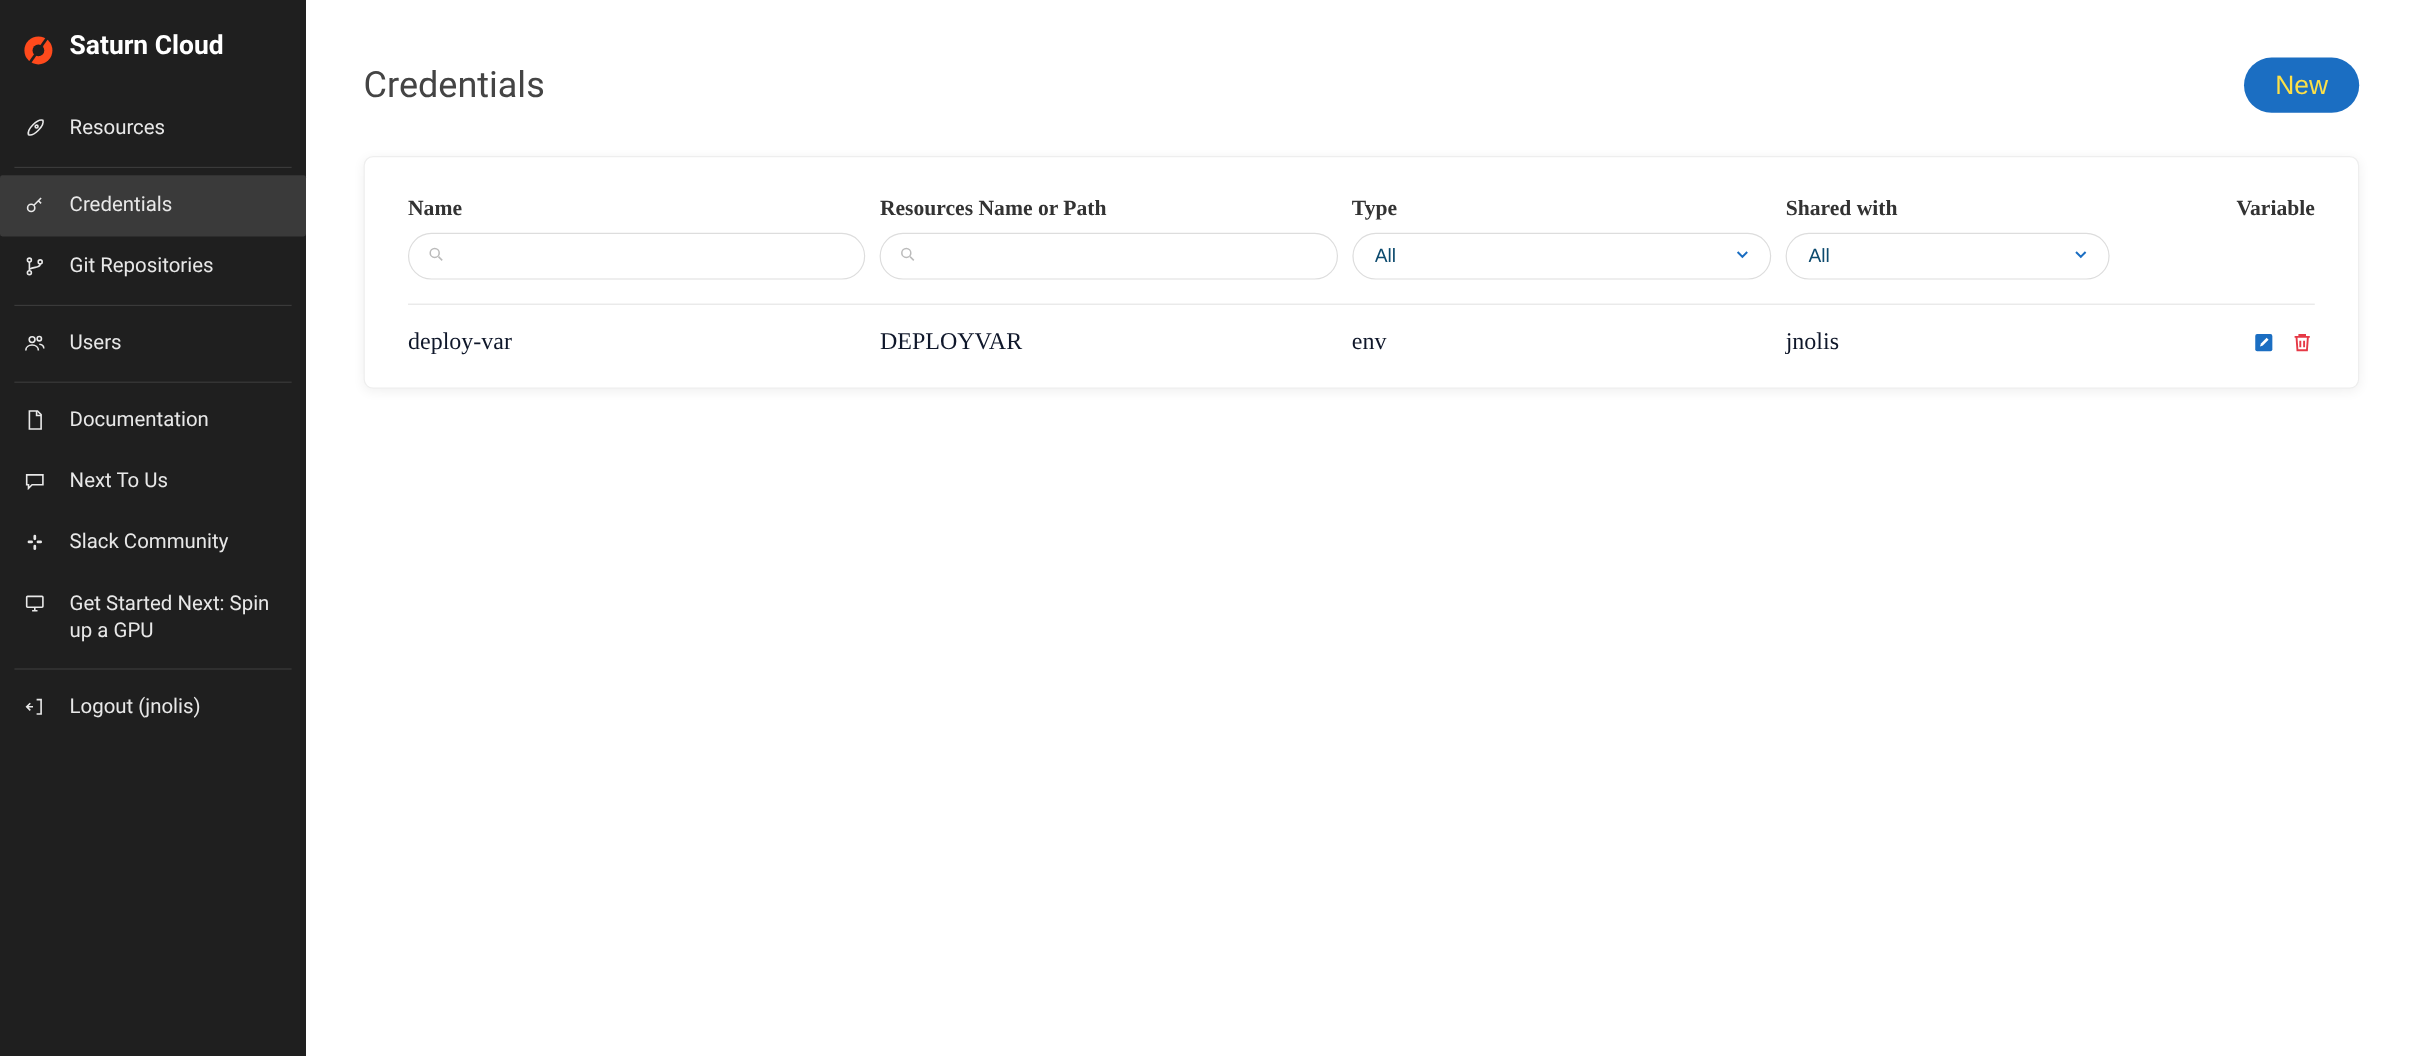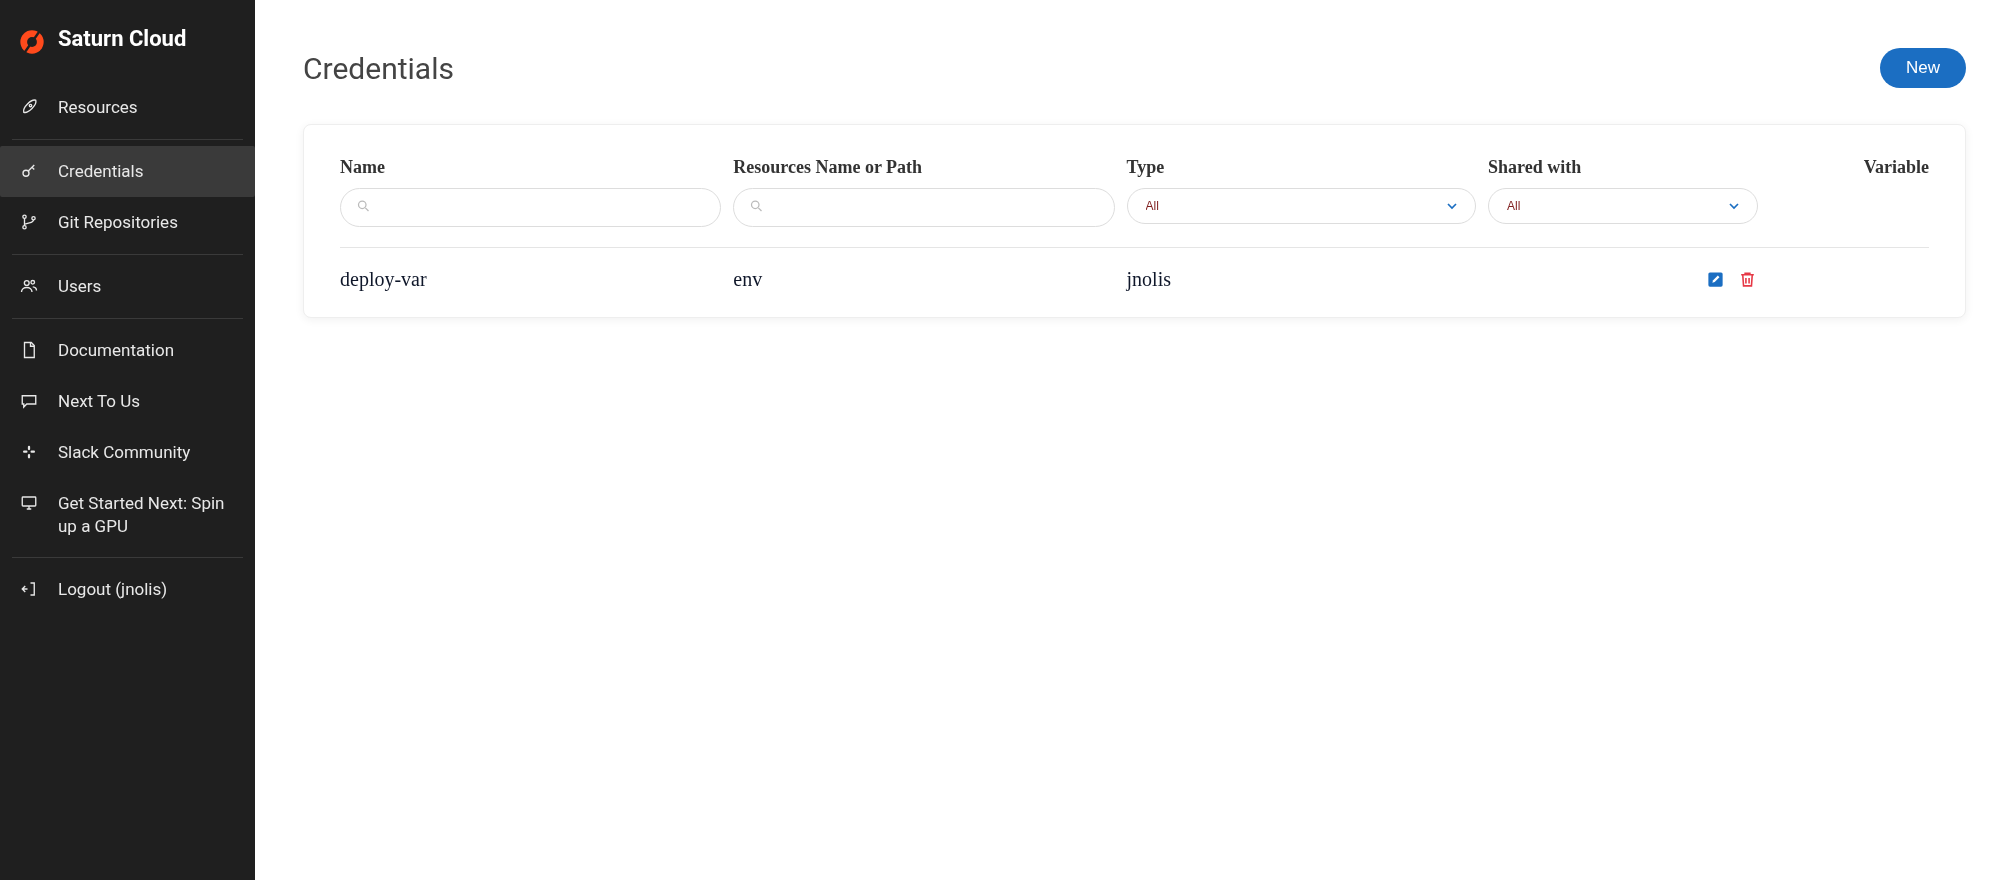--- a/index.html
+++ b/index.html
@@ -68,25 +68,25 @@
     justify-content: space-between;
     margin-bottom: 36px;
   }
   .page-title {
     font-size: 30px;
     font-weight: 400;
     color: #444;
   }
   .btn-primary {
     background: #1b6ec2;
-    color: #ffffff;
+    color: #fde047;
     border: none;
     padding: 10px 26px;
     border-radius: 999px;
-    font-size: 17px;
+    font-size: 22px;
     cursor: pointer;
   }
 
   .card {
     background: #fff;
     border: 1px solid #eee;
     border-radius: 8px;
     box-shadow: 0 2px 10px rgba(0,0,0,0.06);
     padding: 32px 36px 20px 36px;
   }
@@ -132,22 +132,22 @@
     outline: none;
   }
   .select-wrap {
     position: relative;
   }
   .select-el {
     width: 100%;
     padding: 10px 36px 10px 18px;
     border: 1px solid #ddd;
     border-radius: 999px;
-    font-size: 12px;
-    color: #7f1d1d;
+    font-size: 16px;
+    color: #0c4a6e;
     appearance: none;
     background: #fff;
     cursor: pointer;
   }
   .select-wrap .chev {
     position: absolute;
     right: 16px;
     top: 50%;
     transform: translateY(-50%);
     color: #1b6ec2;
@@ -336,20 +336,21 @@
           </select>
           <span class="chev"><svg viewBox="0 0 24 24" width="16" height="16" fill="none" stroke="#1b6ec2" stroke-width="2.5">
                 <path d="M6 9l6 6 6-6"></path>
               </svg></span>
         </div>
         <div></div>
       </div>
 
       <div class="cred-row">
         <div>deploy-var</div>
+        <div>DEPLOYVAR</div>
         <div>env</div>
         <div>jnolis</div>
         <div class="row-actions">
           <span class="icon-btn">
             <svg viewBox="0 0 24 24" width="19" height="19">
                 <rect x="3" y="3" width="18" height="18" rx="2" fill="#1b6ec2"></rect>
                 <path d="M8 16l1-3 6-6 2 2-6 6-3 1z" fill="#fff"></path>
               </svg>
           </span>
           <span class="icon-btn">

